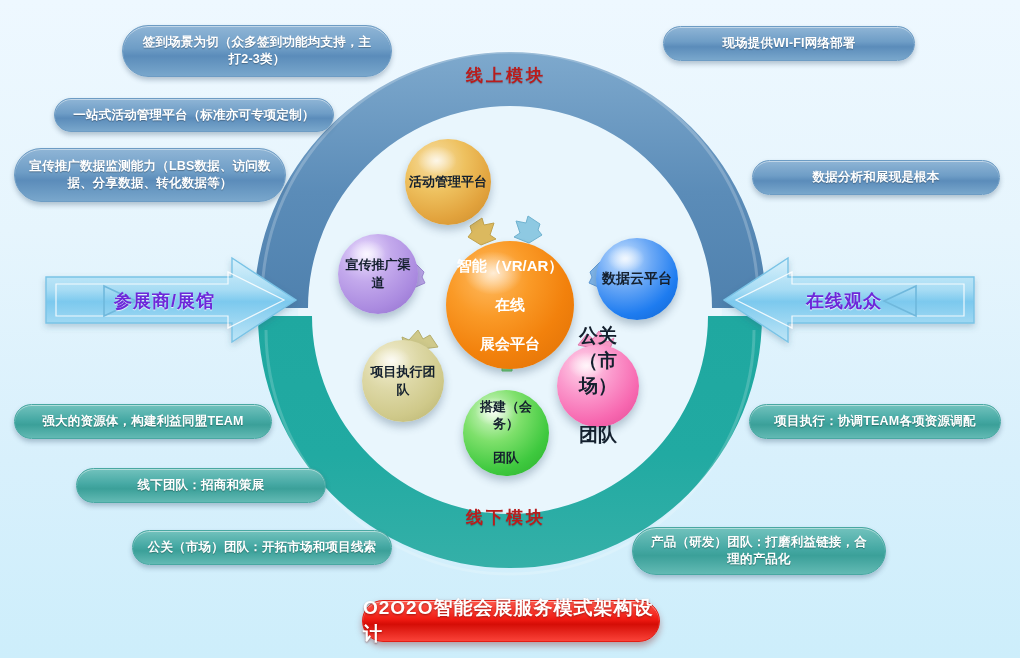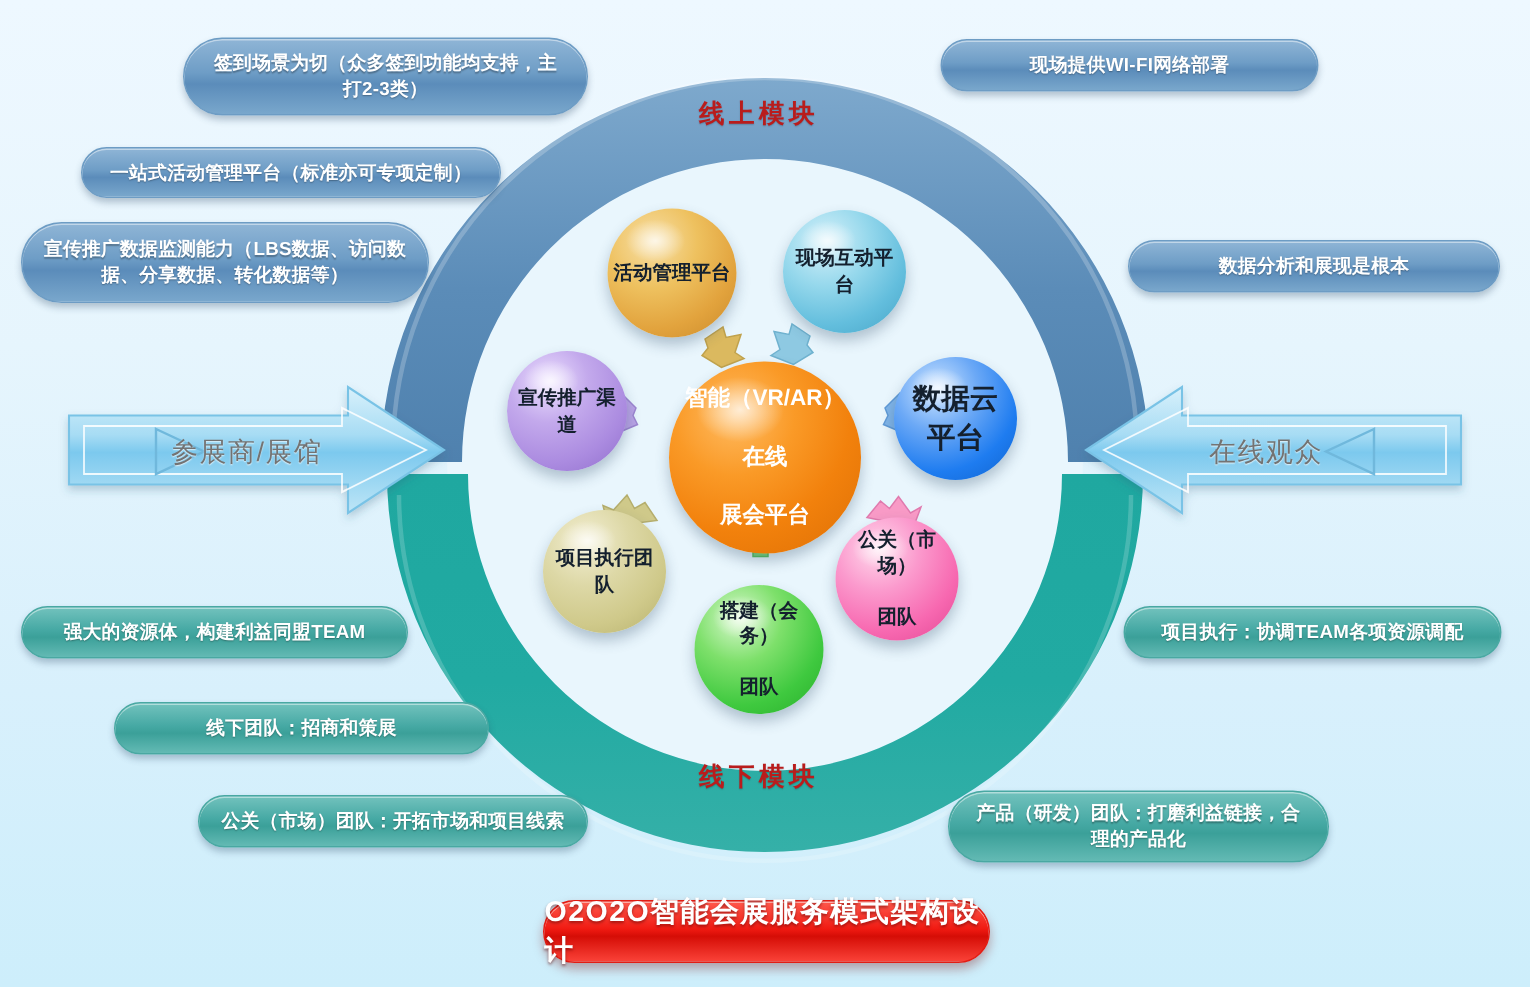--- a/index.html
+++ b/index.html
@@ -33,21 +33,21 @@
     border:1px solid #6d9cc4;
   }
   .pill.teal{
     background:linear-gradient(180deg,#72c2bd 0%,#46a9a4 45%,#3ba099 60%,#63bab4 100%);
     border:1px solid #49a8a2;
   }
 
   
   .arrowlabel{
     position:absolute;
-    font-size:18px;font-weight:normal;color:#737373;
+    font-size:18px;font-weight:bold;color:#6d28d9;
     letter-spacing:1px;
     text-shadow:0 1px 1px rgba(255,255,255,.8);
     white-space:nowrap;
   }
 
   
   .arclabel{
     position:absolute;
     color:#b91c1c;
     font-weight:bold;
@@ -168,26 +168,22 @@
       <span>在线</span><br>
       <span>展会平台</span>
     </span>
   </div>
 
   <div class="sphere" style="left:405px;top:139px;width:86px;height:86px;font-size:13px;
               background:radial-gradient(circle at 34% 26%, #f7dfa6 0%, #eec15f 36%, #e2a33d 68%, #c9892a 100%);">
     <span>活动管理平台</span>
   </div>
 
-  <div class="sphere" style="left:522px;top:140px;width:82px;height:82px;font-size:13px;
-              background:radial-gradient(circle at 34% 26%, #d6f1fa 0%, #96d8ec 36%, #63bedd 68%, #45a3c6 100%);">
-    <span>现场互动平台</span>
-  </div>
-
-  <div class="sphere" style="left:596px;top:238px;width:82px;height:82px;font-size:19px;
+
+  <div class="sphere" style="left:596px;top:238px;width:82px;height:82px;font-size:14px;
               background:radial-gradient(circle at 34% 26%, #cfe6ff 0%, #6ca9f6 34%, #1e7cf0 68%, #0f62cc 100%);">
     <span>数据云平台</span>
   </div>
 
   <div class="sphere" style="left:338px;top:234px;width:80px;height:80px;font-size:13px;
               background:radial-gradient(circle at 34% 26%, #ece0ff 0%, #c3a9ec 34%, #ab8be0 68%, #8f6dcb 100%);">
     <span>宣传推广渠道</span>
   </div>
 
   <div class="sphere" style="left:362px;top:340px;width:82px;height:82px;font-size:13px;
@@ -196,41 +192,41 @@
   </div>
 
   <div class="sphere" style="left:463px;top:390px;width:86px;height:86px;font-size:13px;line-height:1.3;
               background:radial-gradient(circle at 34% 26%, #d9f8cf 0%, #7ee06b 34%, #3fc93f 68%, #28ad2a 100%);">
     <span>
       <span>搭建（会务）</span><br>
       <span>团队</span>
     </span>
   </div>
 
-  <div class="sphere" style="left:557px;top:345px;width:82px;height:82px;font-size:13px;line-height:1.3;
+  <div class="sphere" style="left:557px;top:345px;width:82px;height:82px;font-size:19px;line-height:1.3;
               background:radial-gradient(circle at 34% 26%, #ffd9ec 0%, #fb9acd 34%, #f768b0 68%, #e14793 100%);">
     <span>
       <span>公关（市场）</span><br>
       <span>团队</span>
     </span>
   </div>
 
   <div class="pill blue" style="left:122px;top:25px;width:270px;height:52px;">
     <span>签到场景为切（众多签到功能均支持，主打2-3类）</span>
   </div>
 
   <div class="pill blue" style="left:54px;top:98px;width:280px;height:34px;">
     <span>一站式活动管理平台（标准亦可专项定制）</span>
   </div>
 
   <div class="pill blue" style="left:14px;top:148px;width:272px;height:54px;">
     <span>宣传推广数据监测能力（LBS数据、访问数据、分享数据、转化数据等）</span>
   </div>
 
-  <div class="pill blue" style="left:627px;top:26px;width:252px;height:35px;">
+  <div class="pill blue" style="left:663px;top:26px;width:252px;height:35px;">
     <span>现场提供WI-FI网络部署</span>
   </div>
 
 
   <div class="pill blue" style="left:752px;top:160px;width:248px;height:35px;justify-content:center;">
     <span>数据分析和展现是根本</span>
   </div>
 
   <div class="pill teal" style="left:14px;top:404px;width:258px;height:35px;">
     <span>强大的资源体，构建利益同盟TEAM</span>

